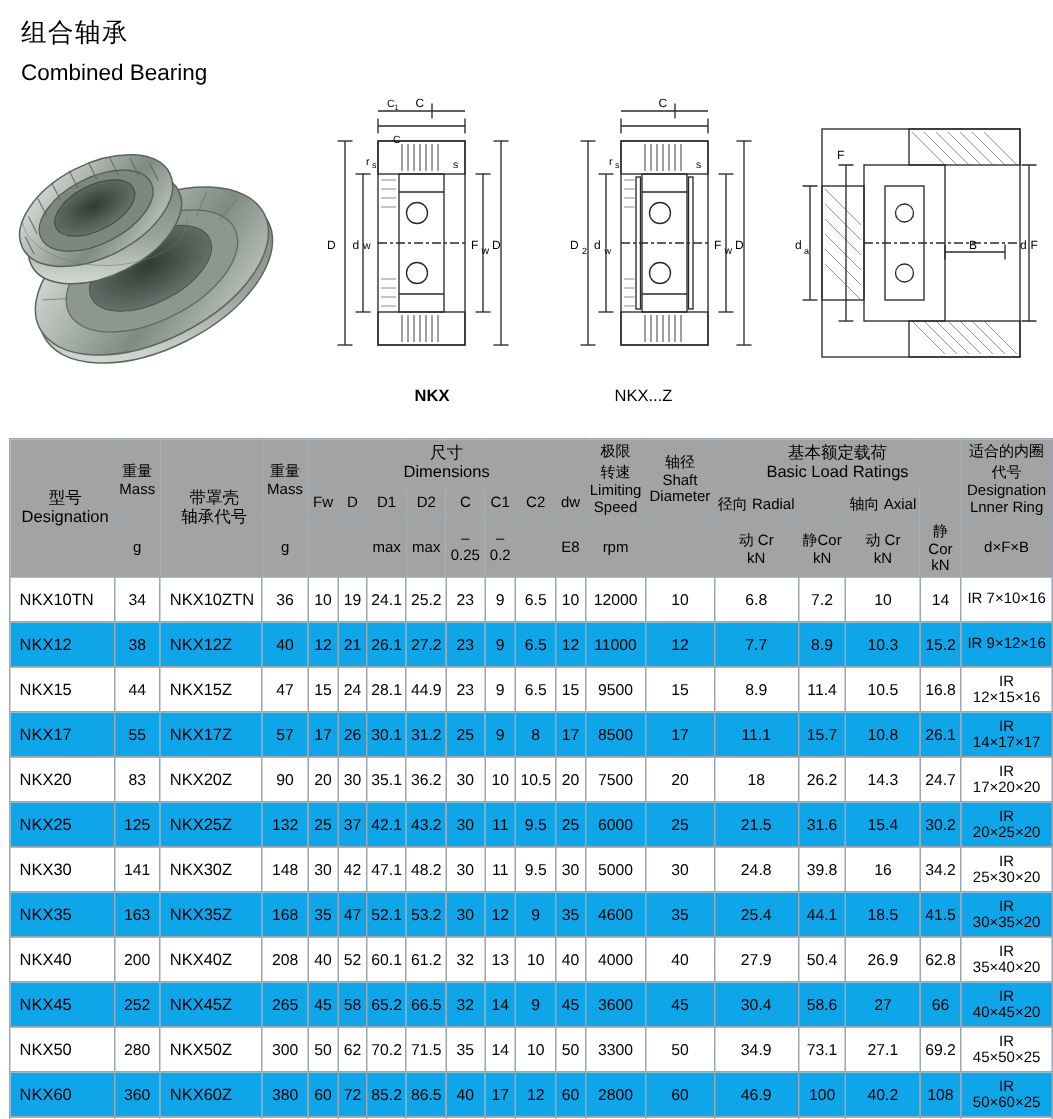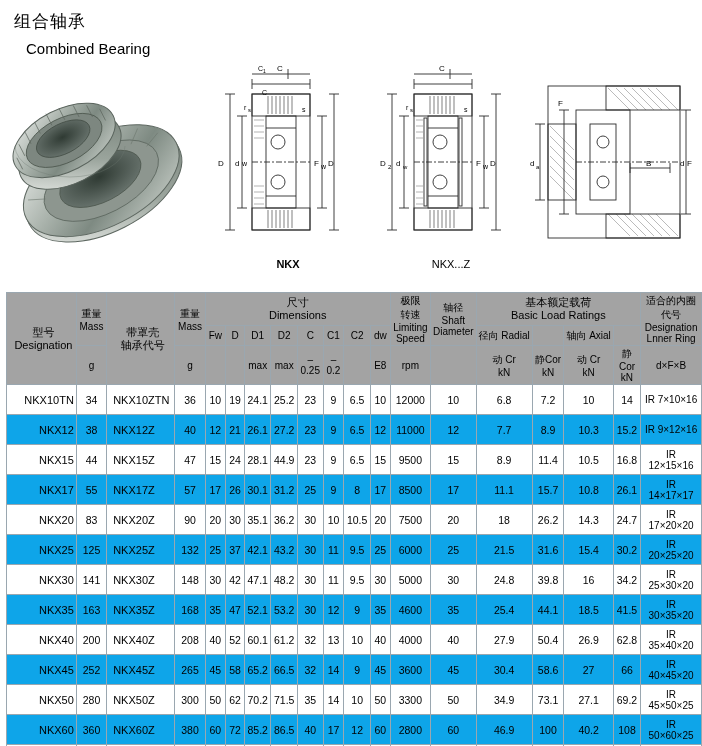--- a/index.html
+++ b/index.html
@@ -10,21 +10,21 @@
     color:#1a1a1a;
     position:relative;
     overflow:hidden;
   }
   .title-zh{
     position:absolute;left:14px;top:10px;
     font-size:17px;font-weight:normal;letter-spacing:1px;color:#000;
   }
   .title-en{
     position:absolute;left:14px;top:40px;
-    font-size:15px;color:#000;margin-left:12px;
+    font-size:15px;color:#000;
   }
 
   
   .photo{
     position:absolute;left:8px;top:80px;width:195px;height:180px;
     overflow:hidden;
   }
   .photo svg{display:block;}
 
   
@@ -46,21 +46,21 @@
     text-align:center;
     vertical-align:middle;
     padding:1px 2px;
     font-weight:normal;
   }
   thead td{background:#a3a3a3;}
   .hd-main{font-size:11px;line-height:1.15;}
   .hd-sub{font-size:10px;}
   .unit{font-size:10px;height:20px;}
   tbody td{height:27px;}
-  .col-desig{text-align:right;padding-left:6px;width:78px;font-size:11px;}
+  .col-desig{text-align:left;padding-left:6px;width:78px;font-size:11px;}
   .col-code{text-align:left;padding-left:6px;width:78px;font-size:11px;}
   .col-mass{width:34px;}
   .col-n{width:28px;}
   .col-ring{width:74px;font-size:10px;}
   .zebra{background:#0ea5e9;}
   .nowrap{white-space:nowrap;}
 </style>
 </head>
 <body>
 
@@ -282,21 +282,21 @@
       <text x="23" y="107" style="font-size:6">w</text>
       <text x="96" y="104">F</text>
       <text x="103" y="107" style="font-size:7">w</text>
       <text x="110" y="104">D</text>
       <text x="26" y="48" style="font-size:7">r</text>
       <text x="30" y="50" style="font-size:6">s</text>
       <text x="84" y="50" style="font-size:7">s</text>
     </g>
   </svg>
 </div>
-<div class="draw-caption" style="left:406px;top:258px;width:90px;">NKX...Z</div>
+<div class="draw-caption" style="left:384px;top:258px;width:90px;">NKX...Z</div>
 
 <div class="draw" style="left:530px;top:72px;">
   <svg width="165" height="180" viewBox="0 0 165 180">
     <g stroke="#2a2a2a" fill="none" stroke-width="0.9">
       <rect x="18" y="14" width="132" height="152"></rect>
 
       <g stroke="#666" stroke-width="0.45">
         <line x1="78" y1="16" x2="100" y2="38"></line>
           <line x1="86" y1="16" x2="108" y2="38"></line>
         <line x1="94" y1="16" x2="116" y2="38"></line>

